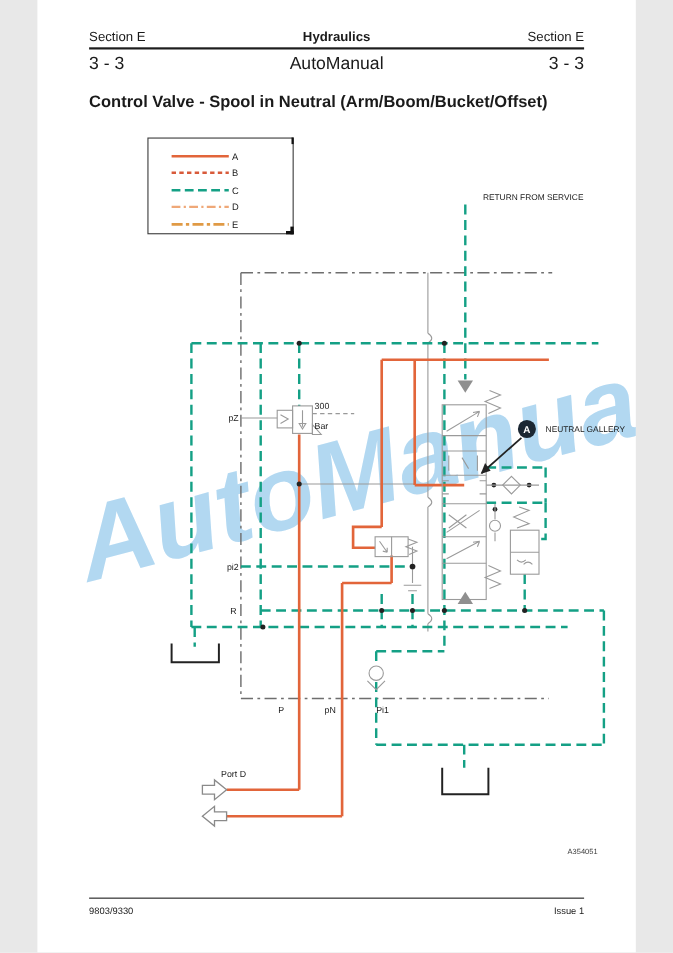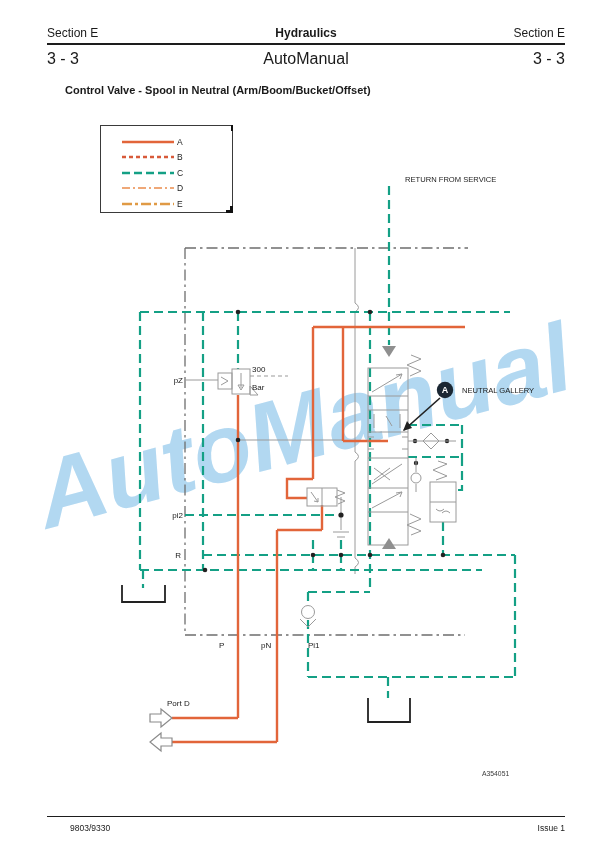--- a/index.html
+++ b/index.html
@@ -1,29 +1,29 @@
 <!DOCTYPE html>
 <html><head>
 <meta charset="utf-8">
 <style>
   html,body{margin:0;padding:0;background:#e8e8e8;}
   .page{
-    position:relative;width:612px;height:866px;background:#ffffff;
+    position:relative;width:544px;height:866px;background:#ffffff;
     font-family:"Liberation Sans", sans-serif;color:#1a1a1a;overflow:hidden;
     margin:0 auto;
   }
   
   .header{position:absolute;left:47px;right:47px;top:26px;}
   .hrow1{display:flex;justify-content:space-between;align-items:baseline;
          border-bottom:2px solid #1d1d1d;padding-bottom:3px;}
   .hrow1 .side{font-size:12px;}
   .hrow1 .mid{font-size:12px;font-weight:bold;}
   .hrow2{display:flex;justify-content:space-between;align-items:baseline;margin-top:5px;}
   .hrow2 span{font-size:16px;}
-  .doc-title{position:absolute;left:65px;top:84px;font-size:11px;font-weight:bold;}
+  .doc-title{position:absolute;left:47px;top:84px;font-size:15px;font-weight:bold;}
   
   .legend{
     position:absolute;left:100px;top:125px;width:133px;height:88px;
     border:1.5px solid #3a3a3a;box-sizing:border-box;padding:8px 0 0 20px;background:#fff;z-index:3;
   }
   .legend::after{content:"";position:absolute;right:-1px;bottom:-1px;width:7px;height:7px;
     border-right:3px solid #111;border-bottom:3px solid #111;box-sizing:border-box;}
   .legend::before{content:"";position:absolute;right:-1px;top:-1px;width:6px;height:6px;
     border-right:2px solid #111;box-sizing:border-box;}
   .leg-row{display:flex;align-items:center;height:15.5px;}
@@ -42,21 +42,21 @@
   .gray2{stroke:#8a8a8a;stroke-width:1.2;fill:none;}
   .frame{stroke:#6e6e6e;stroke-width:1.3;fill:none;stroke-dasharray:11 4 2.5 4;}
   .blackline{stroke:#222;stroke-width:1.8;fill:none;}
   .dot{fill:#222;}
   .lbl{fill:#1a1a1a;font-size:7.6px;}
   .lbl-s{fill:#1a1a1a;font-size:8px;}
   .wm{fill:#aad4f0;font-size:96px;font-weight:bold;font-style:italic;opacity:.9;}
   
   .footer{position:absolute;left:47px;right:47px;top:816px;border-top:1.5px solid #1d1d1d;
           display:flex;justify-content:space-between;padding-top:6px;}
-  .footer span{font-size:8.5px;margin-left:23px;}
+  .footer span{font-size:8.5px;}
 </style>
 </head>
 <body>
 
 <div class="page">
 
   <div class="header">
     <div class="hrow1">
       <span class="side">Section E</span>
       <span class="mid">Hydraulics</span>

